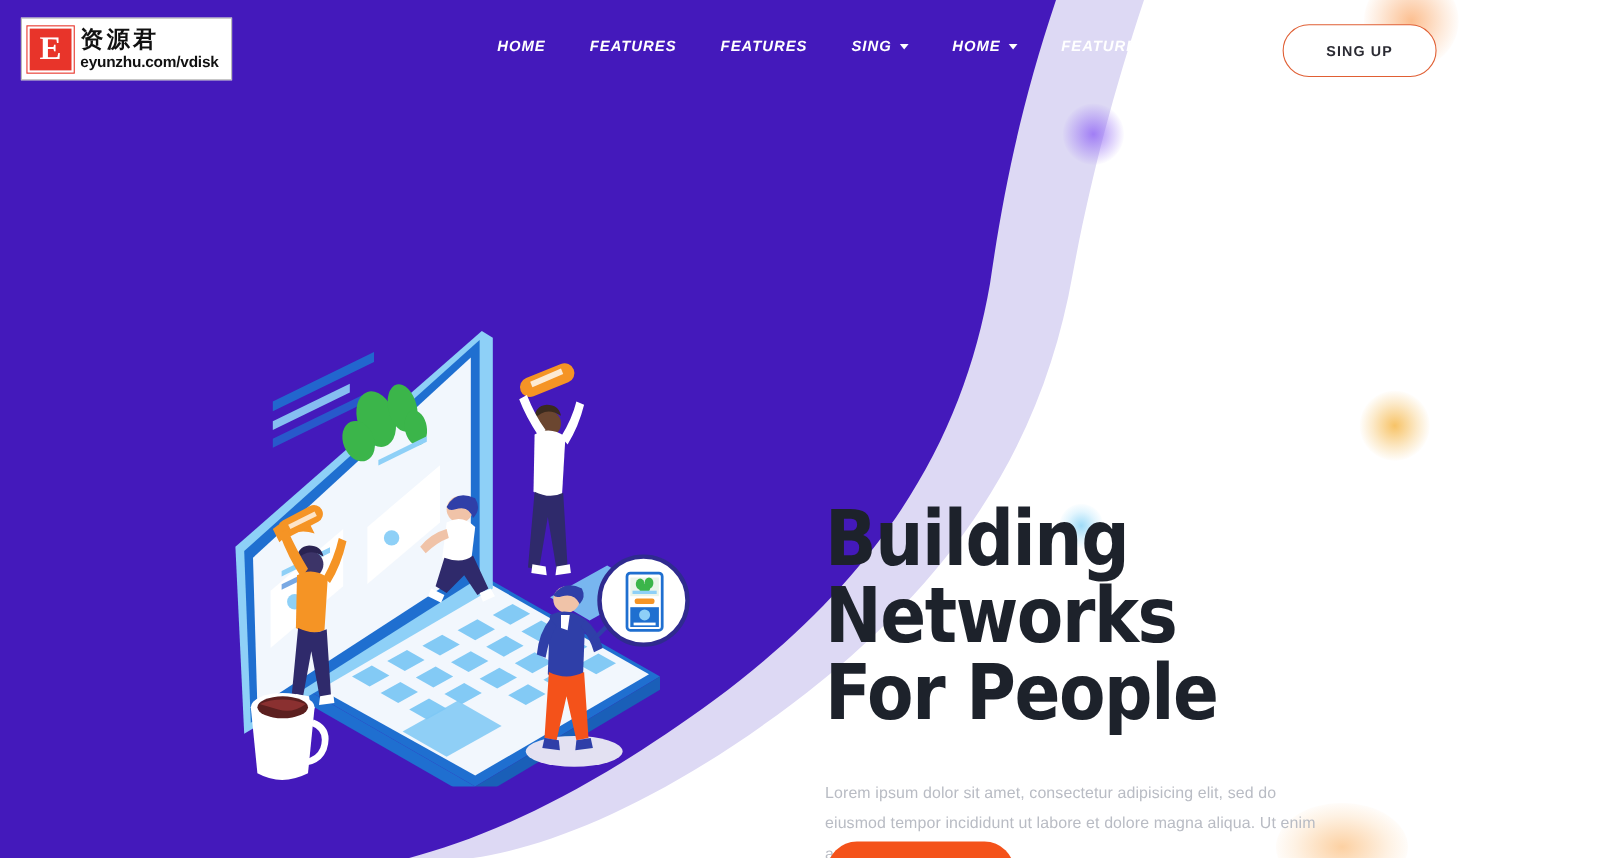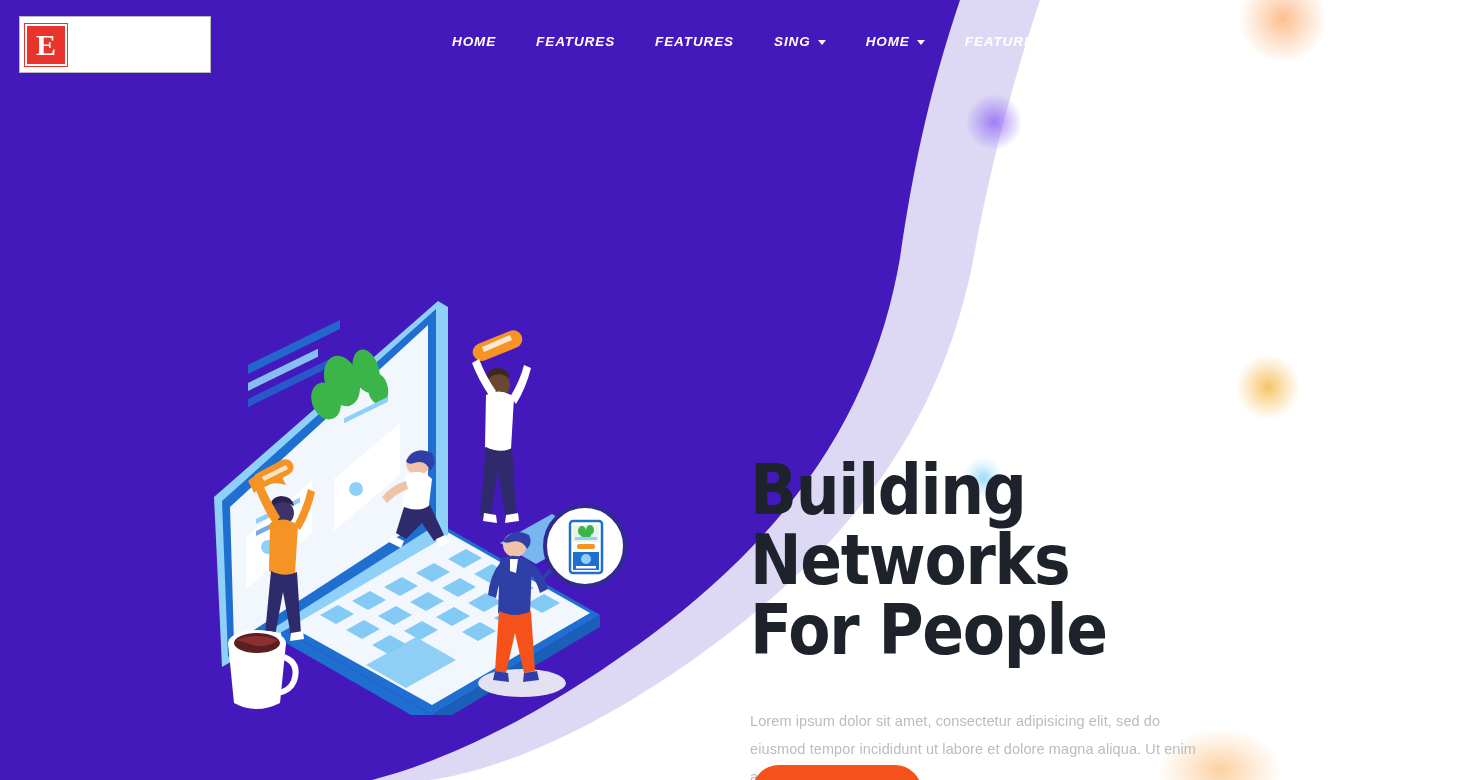--- a/index.html
+++ b/index.html
@@ -131,20 +131,23 @@
       </a>
     <a class="nav-item" href="#">
         <span>HOME</span>
         <i class="caret"></i>
       </a>
     <a class="nav-item" href="#">
         <span>FEATURES</span>
       </a>
   </nav>
 
+  <button class="signup-btn">
+    <span>SING UP</span>
+  </button>
 </header>
 
 <div class="illustration">
   <svg viewBox="0 0 480 430" width="480" height="430">
 
     <g>
       <path fill="#1f6fd0" d="M88,330 L258,232 L430,330 L262,430 Z"></path>
       <path fill="#f2f7fd" d="M95,327 L258,236 L420,328 L262,420 Z"></path>
       <path fill="#1f6fd0" d="M88,330 L88,342 L262,442 L262,430 Z"></path>
       <path fill="#1a5fb8" d="M262,430 L262,442 L430,342 L430,330 Z"></path>
@@ -288,13 +291,17 @@
   <p class="hero-text">Lorem ipsum dolor sit amet, consectetur adipisicing elit, sed do eiusmod tempor incididunt ut labore et dolore magna aliqua. Ut enim ad minim veniam.</p>
   <button class="hero-cta">
     
   </button>
 </section>
 
 <div class="watermark">
   <div class="wm-e">
     <span>E</span>
   </div>
+  <div class="wm-right">
+    <div class="wm-cn">资源君</div>
+    <div class="wm-url">eyunzhu.com/vdisk</div>
+  </div>
 </div>
 
 </body></html>

